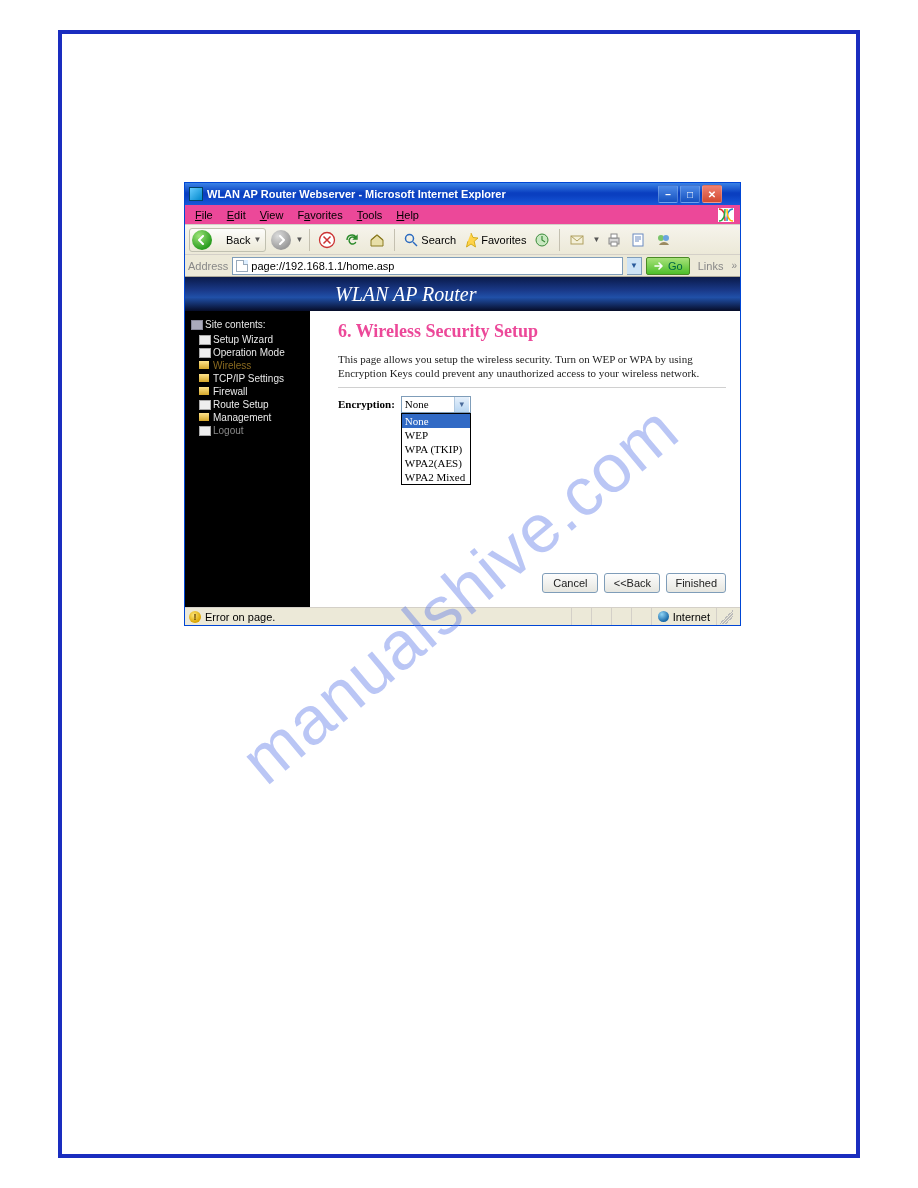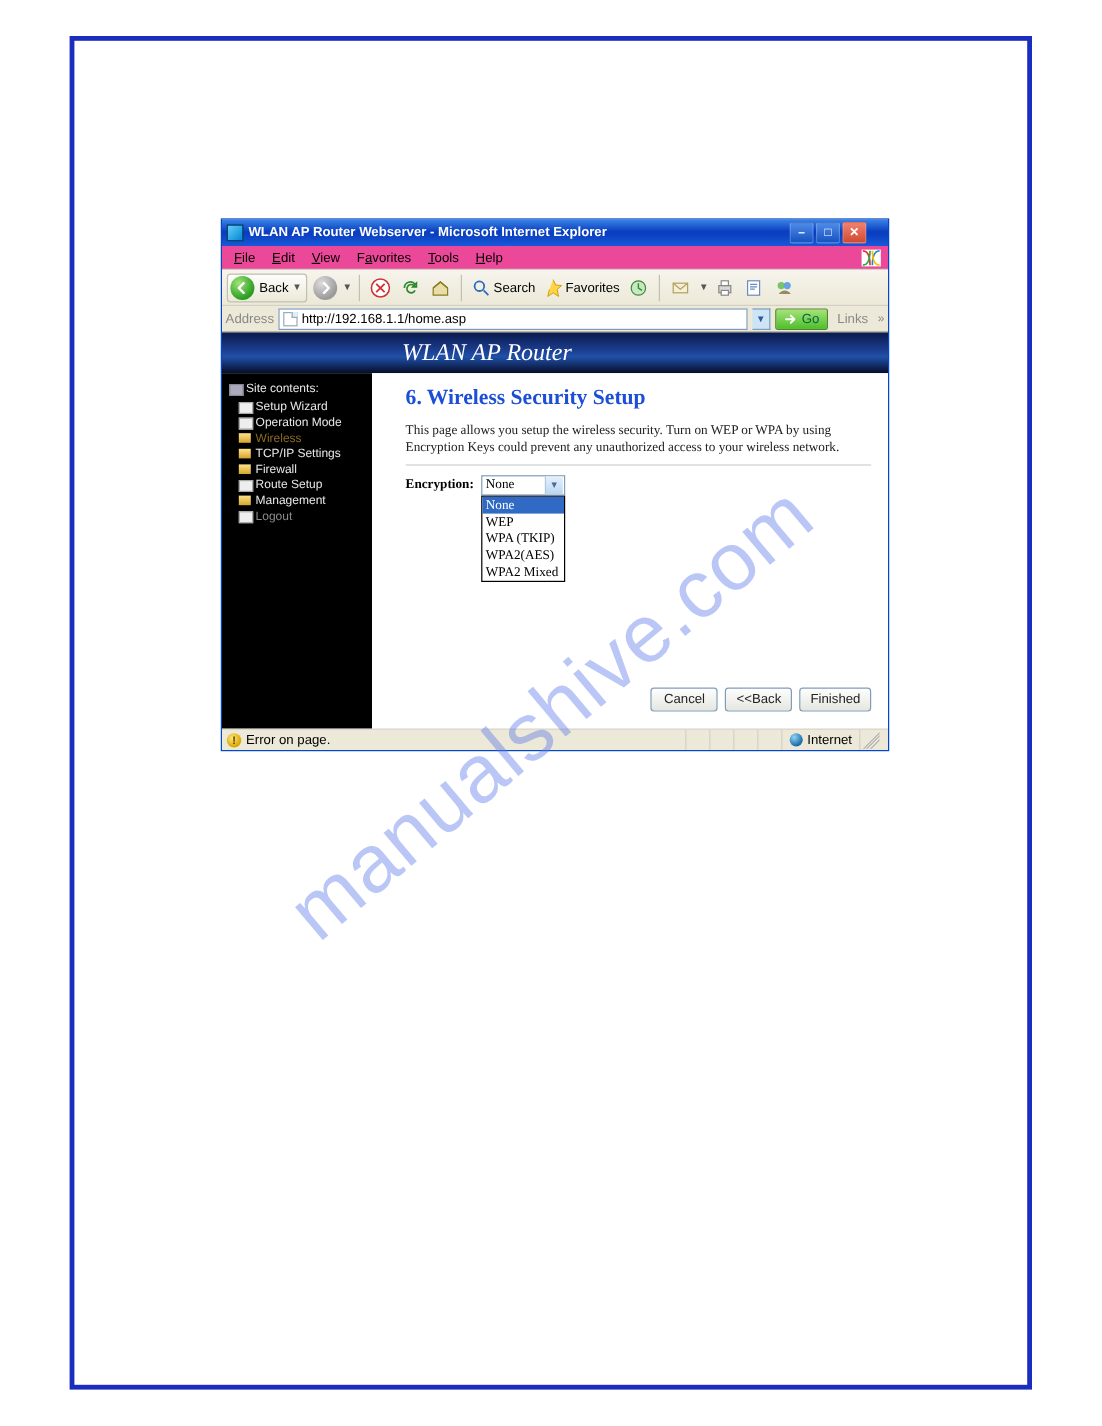--- a/index.html
+++ b/index.html
@@ -124,21 +124,21 @@
     color:#fff;font-weight:bold;font-size:12px;
   }
   .tb-circle.green { background: radial-gradient(circle at 35% 30%, #9ee47a, #2a9d1f 70%); }
   .tb-circle.grey  { background: radial-gradient(circle at 35% 30%, #ddd, #9a9a9a 70%); }
   .tb-sep { width:1px;height:22px;background:#c4c0b0;margin:0 3px; }
   .tb-icon {
     width: 22px; height: 22px;
     display:flex;align-items:center;justify-content:center;
     border-radius:3px;
   }
-  .tb-label { margin-left:2px;text-align:right; }
+  .tb-label { margin-left:12px;text-align:right; }
   .drop-arrow { font-size:8px;color:#555;margin-left:1px; }
 
   
   .addr-bar {
     height: 22px;
     background: #ece9d8;
     display: flex;
     align-items: center;
     padding: 0 3px;
     gap: 4px;
@@ -231,21 +231,21 @@
   .side-item.dim { color: #8a8a8a; }
 
   
   .main {
     flex: 1;
     background: #fff;
     padding: 10px 14px 8px 28px;
     position: relative;
   }
   .page-heading {
-    color: #1d4ed8;
+    color: #ec4899;
     font-family: "Times New Roman", serif;
     font-size: 18px;
     font-weight: bold;
     margin-bottom: 10px;
   }
   .desc {
     font-family: "Times New Roman", serif;
     font-size: 11px;
     color: #222;
     line-height: 1.3;
@@ -463,21 +463,21 @@
             <circle cx="11" cy="7" r="3" fill="#6aa4e0"></circle>
             <path d="M4 14c1-2 3-3 5-3s4 1 5 3" fill="#9a8a60"></path>
           </svg>
       </span>
     </div>
 
     <div class="addr-bar">
       <span class="addr-label">Address</span>
       <div class="addr-input">
         <span class="page-icn"></span>
-        <span>http://192.168.1.1/home.asp</span>
+        <span>page://192.168.1.1/home.asp</span>
       </div>
       <div class="addr-drop">▼</div>
       <div class="go-btn">
         <svg width="12" height="12" viewBox="0 0 12 12">
             <path d="M2 6h6M6 3l3 3-3 3" stroke="#fff" stroke-width="1.6" fill="none" stroke-linecap="round" stroke-linejoin="round"></path>
           </svg>
         <span>Go</span>
       </div>
       <span class="links-label">Links</span>
       <span class="chevrons">»</span>

